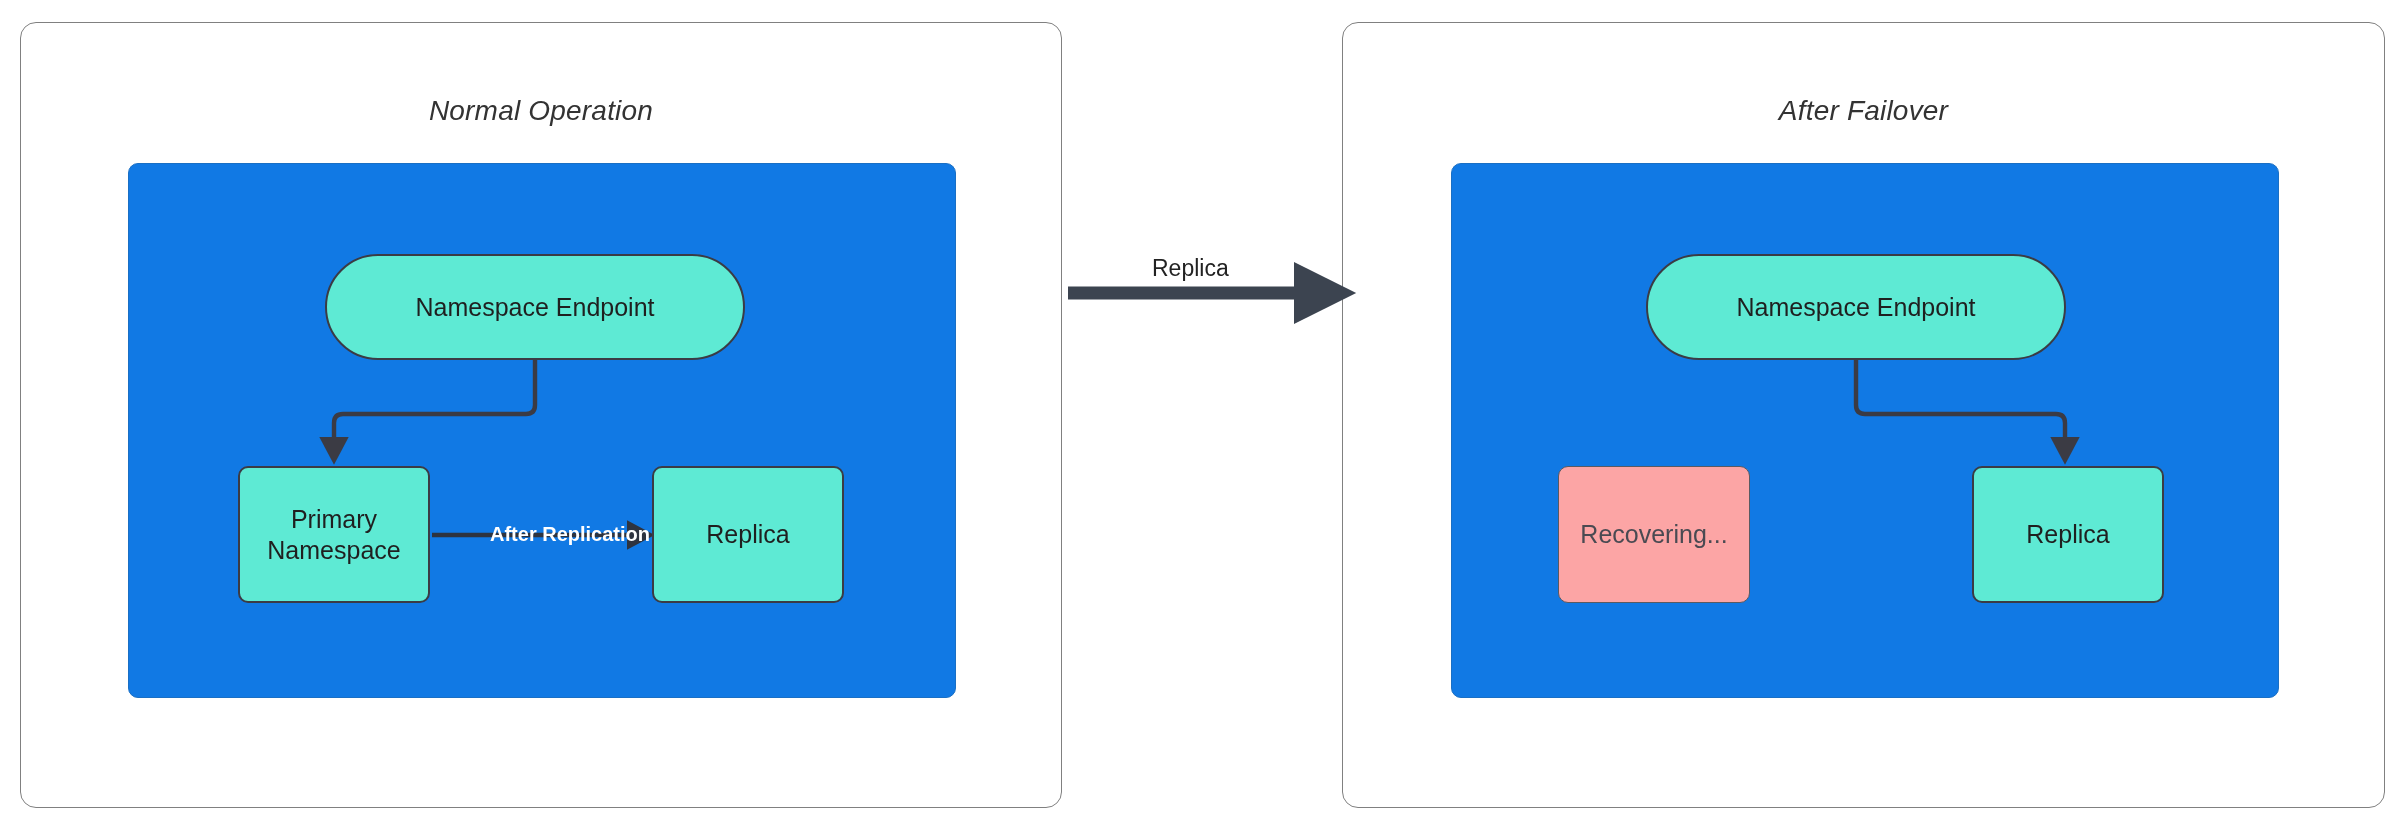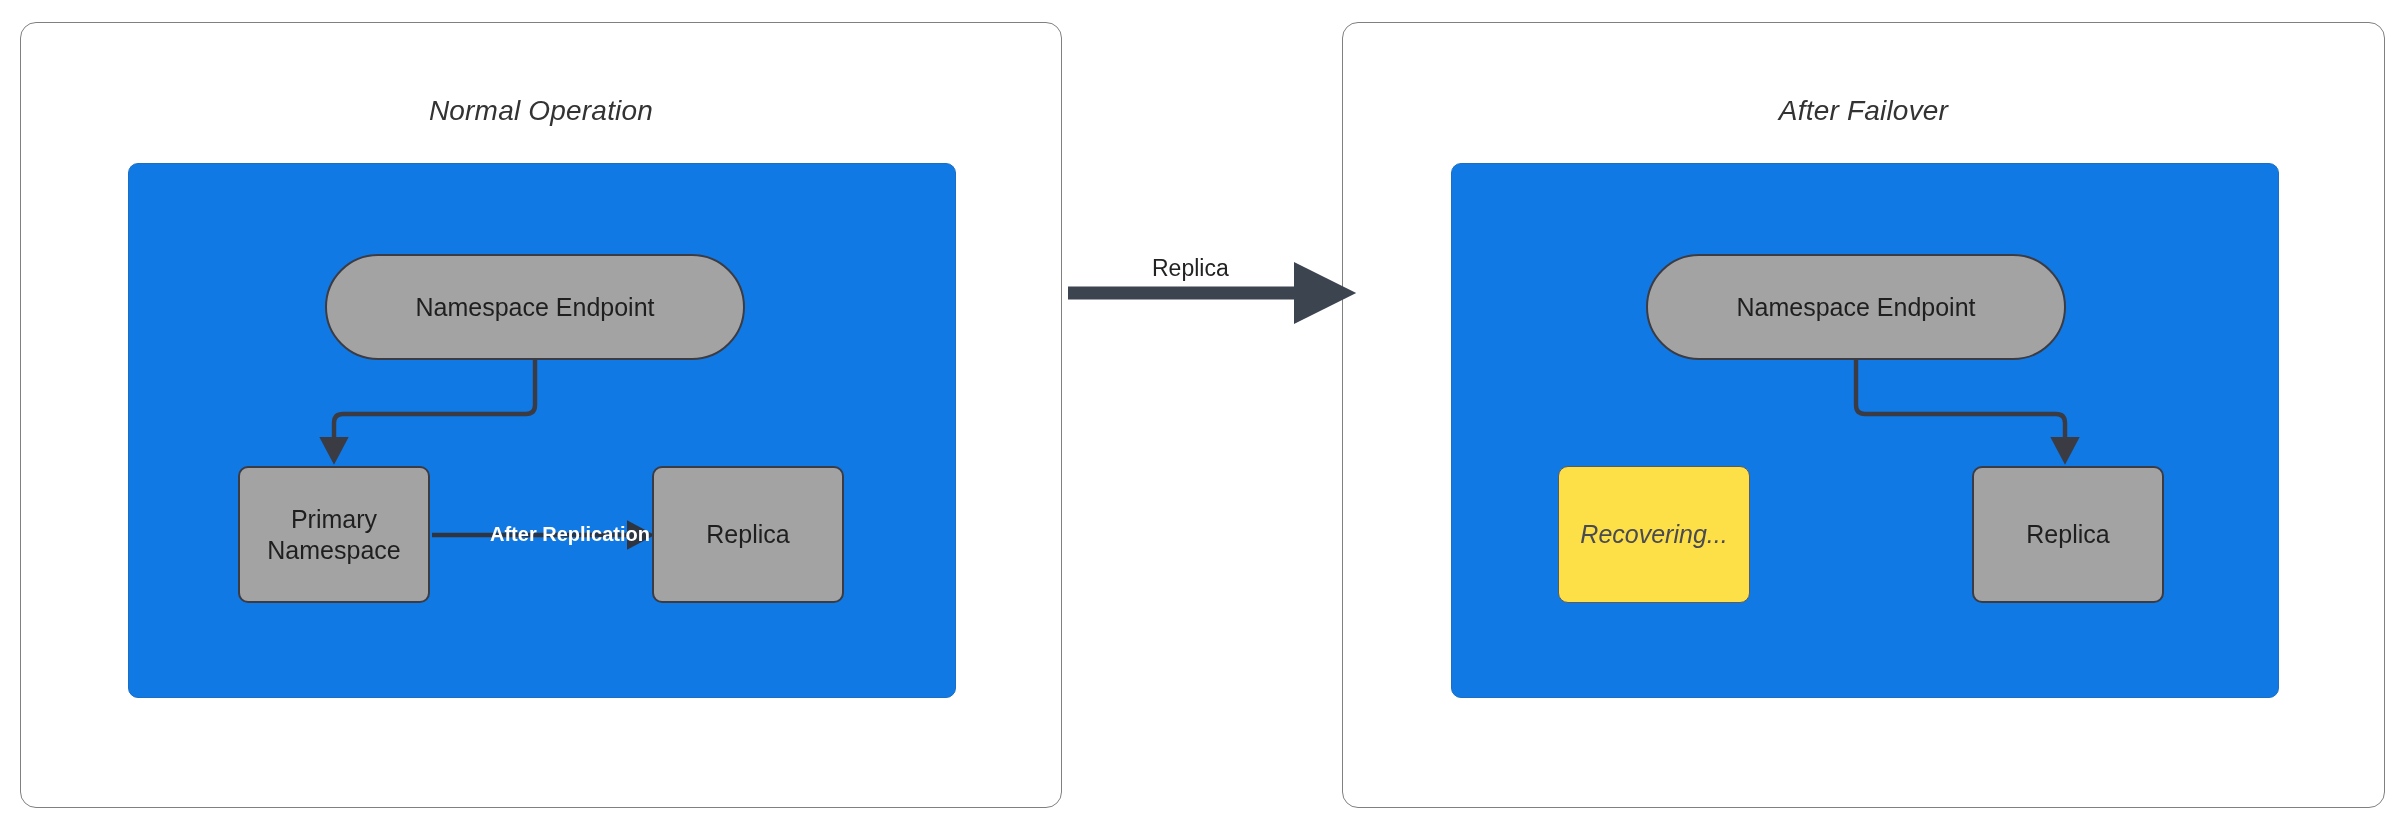--- a/index.html
+++ b/index.html
@@ -55,38 +55,37 @@
   #blue-right { left: 1451px; top: 163px; width: 828px; height: 535px; }
 
   
   .node {
     position: absolute;
     box-sizing: border-box;
     display: flex;
     align-items: center;
     justify-content: center;
     text-align: center;
-    background: #a3a3a3;
+    background: #5eead4;
     border: 2.4px solid #3b3b44;
     color: #1f1f1f;
     font-size: 25px;
     line-height: 1.22;
     z-index: 5;
   }
   .node.pill {
     border-radius: 70px;
   }
   .node.rect {
     border-radius: 10px;
   }
   .node.dimmed {
-    background: #fde047;
+    background: #fca5a5;
     border: 1.6px solid #5a5a62;
     color: #4a4a52;
-    font-style: italic;
   }
 
   
   #ep-left       { left: 325px; top: 254px; width: 420px; height: 106px; }
   #primary-left  { left: 238px; top: 466px; width: 192px; height: 137px; }
   #replica-left  { left: 652px; top: 466px; width: 192px; height: 137px; }
   
   #ep-right      { left: 1646px; top: 254px; width: 420px; height: 106px; }
   #recovering    { left: 1558px; top: 466px; width: 192px; height: 137px; }
   #replica-right { left: 1972px; top: 466px; width: 192px; height: 137px; }

